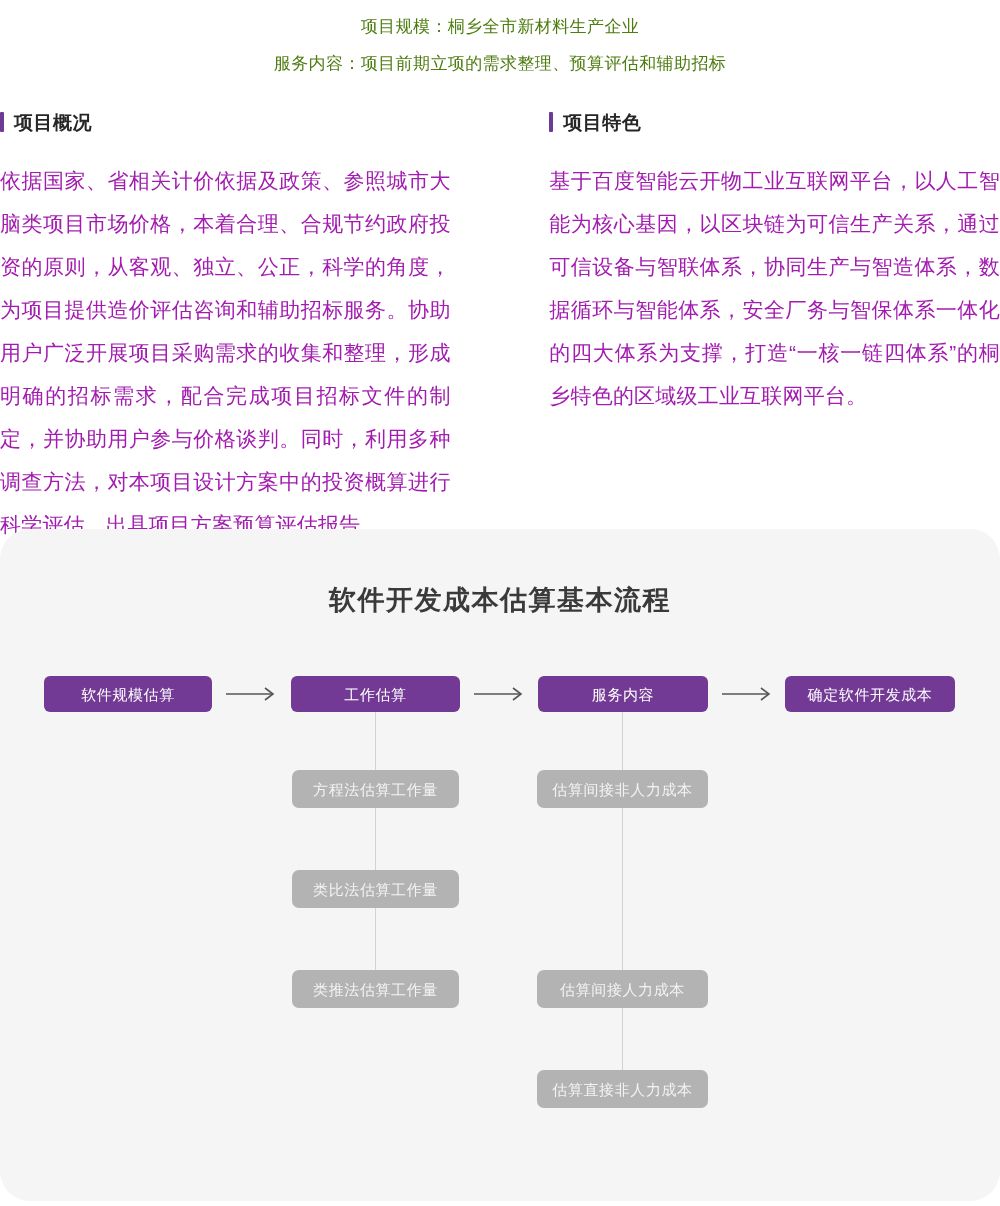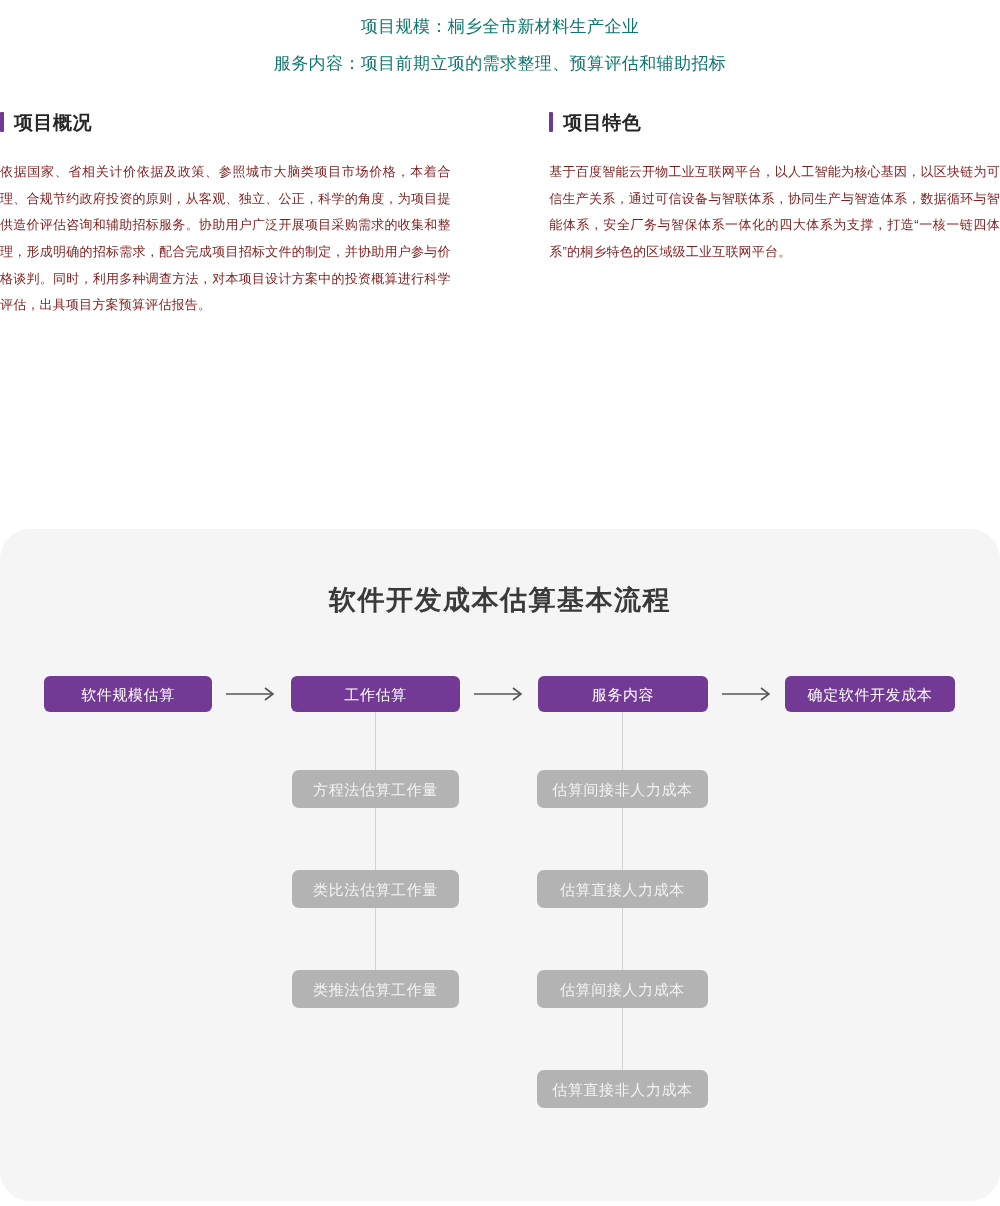--- a/index.html
+++ b/index.html
@@ -19,21 +19,21 @@
     background: #ffffff;
   }
 
   
   .intro {
     padding-top: 18px;
     text-align: center;
   }
   .intro-line {
     font-size: 17px;
-    color: #0f766e;
+    color: #4d7c0f;
     letter-spacing: 0.4px;
     line-height: 1;
     margin-bottom: 20px;
   }
   .intro-line.second { margin-bottom: 0; }
 
   
   .columns {
     display: flex;
     margin-top: 40px;
@@ -63,22 +63,22 @@
   .sec-title {
     font-size: 19px;
     font-weight: 700;
     color: #262626;
     letter-spacing: 0.5px;
     line-height: 1;
     text-align: center;
   }
 
   .body-text {
-    font-size: 13px;
-    color: #7f1d1d;
+    font-size: 21px;
+    color: #a21caf;
     line-height: 2.05;
     letter-spacing: 0.2px;
     text-align: justify;
     text-justify: inter-ideograph;
   }
 
   
   .flow-card {
     position: absolute;
     left: 0;
@@ -222,17 +222,16 @@
       <line x1="0" y1="8" x2="46" y2="8" stroke="#555" stroke-width="1.4"></line>
       <polyline points="39,2 47,8 39,14" fill="none" stroke="#555" stroke-width="1.6"></polyline>
     </svg>
   </div>
 
   <div class="node sub s1">方程法估算工作量</div>
   <div class="node sub s3">类推法估算工作量</div>
   <div class="node sub s2">类比法估算工作量</div>
 
   <div class="node sub s4">估算间接非人力成本</div>
-  <div class="node sub s5">估算直接人力成本</div>
   <div class="node sub s6">估算间接人力成本</div>
   <div class="node sub s7">估算直接非人力成本</div>
 
 </div>
 
 </body></html>

